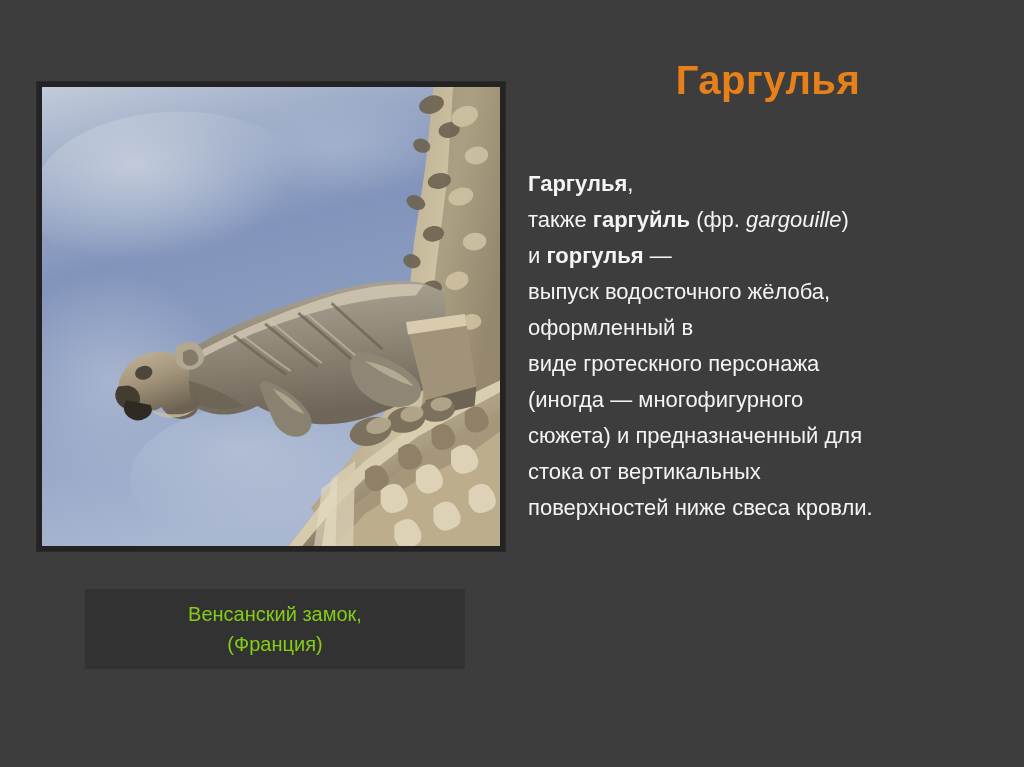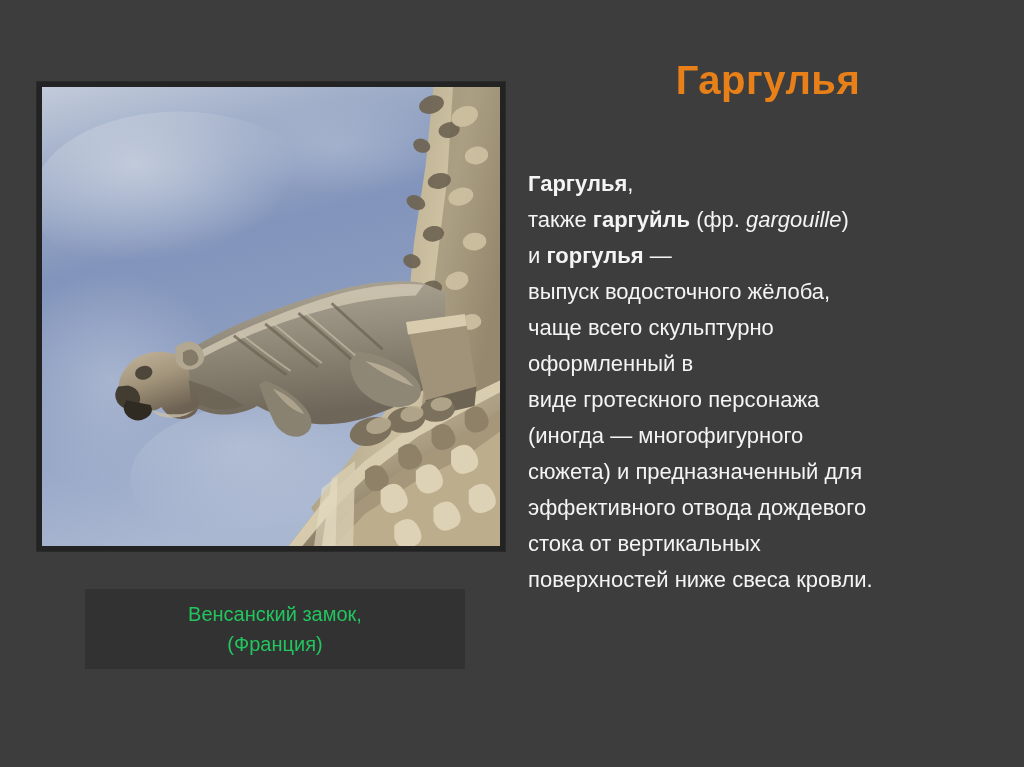--- a/index.html
+++ b/index.html
@@ -68,21 +68,21 @@
     top: 589px;
     width: 380px;
     height: 80px;
     background: #323232;
     display: flex;
     flex-direction: column;
     align-items: center;
     justify-content: center;
   }
   .caption-line {
-    color: #22c55e;
+    color: #84cc16;
     font-size: 20px;
     line-height: 30px;
     text-align: right;
     white-space: nowrap;
   }
 
   
   .body-text {
     position: absolute;
     left: 528px;
@@ -301,23 +301,21 @@
   <div class="caption-box">
     <div class="caption-line">Венсанский замок,</div>
     <div class="caption-line">(Франция)</div>
   </div>
 
   <div class="body-text">
     <div class="body-line"><span class="b">Гаргулья</span><span>,</span></div>
     <div class="body-line"><span>также </span><span class="b">гаргуйль</span><span> (фр. </span><span class="i">gargouille</span><span>)</span></div>
     <div class="body-line"><span>и </span><span class="b">горгулья</span><span> —</span></div>
     <div class="body-line"><span>выпуск водосточного жёлоба,</span></div>
-    <div class="body-line"><span>чаще всего скульптурно</span></div>
     <div class="body-line"><span>оформленный в</span></div>
     <div class="body-line"><span>виде гротескного персонажа</span></div>
     <div class="body-line"><span>(иногда — многофигурного</span></div>
     <div class="body-line"><span>сюжета) и предназначенный для</span></div>
-    <div class="body-line"><span>эффективного отвода дождевого</span></div>
     <div class="body-line"><span>стока от вертикальных</span></div>
     <div class="body-line"><span>поверхностей ниже свеса кровли.</span></div>
   </div>
 
 </div>
 
 </body></html>

